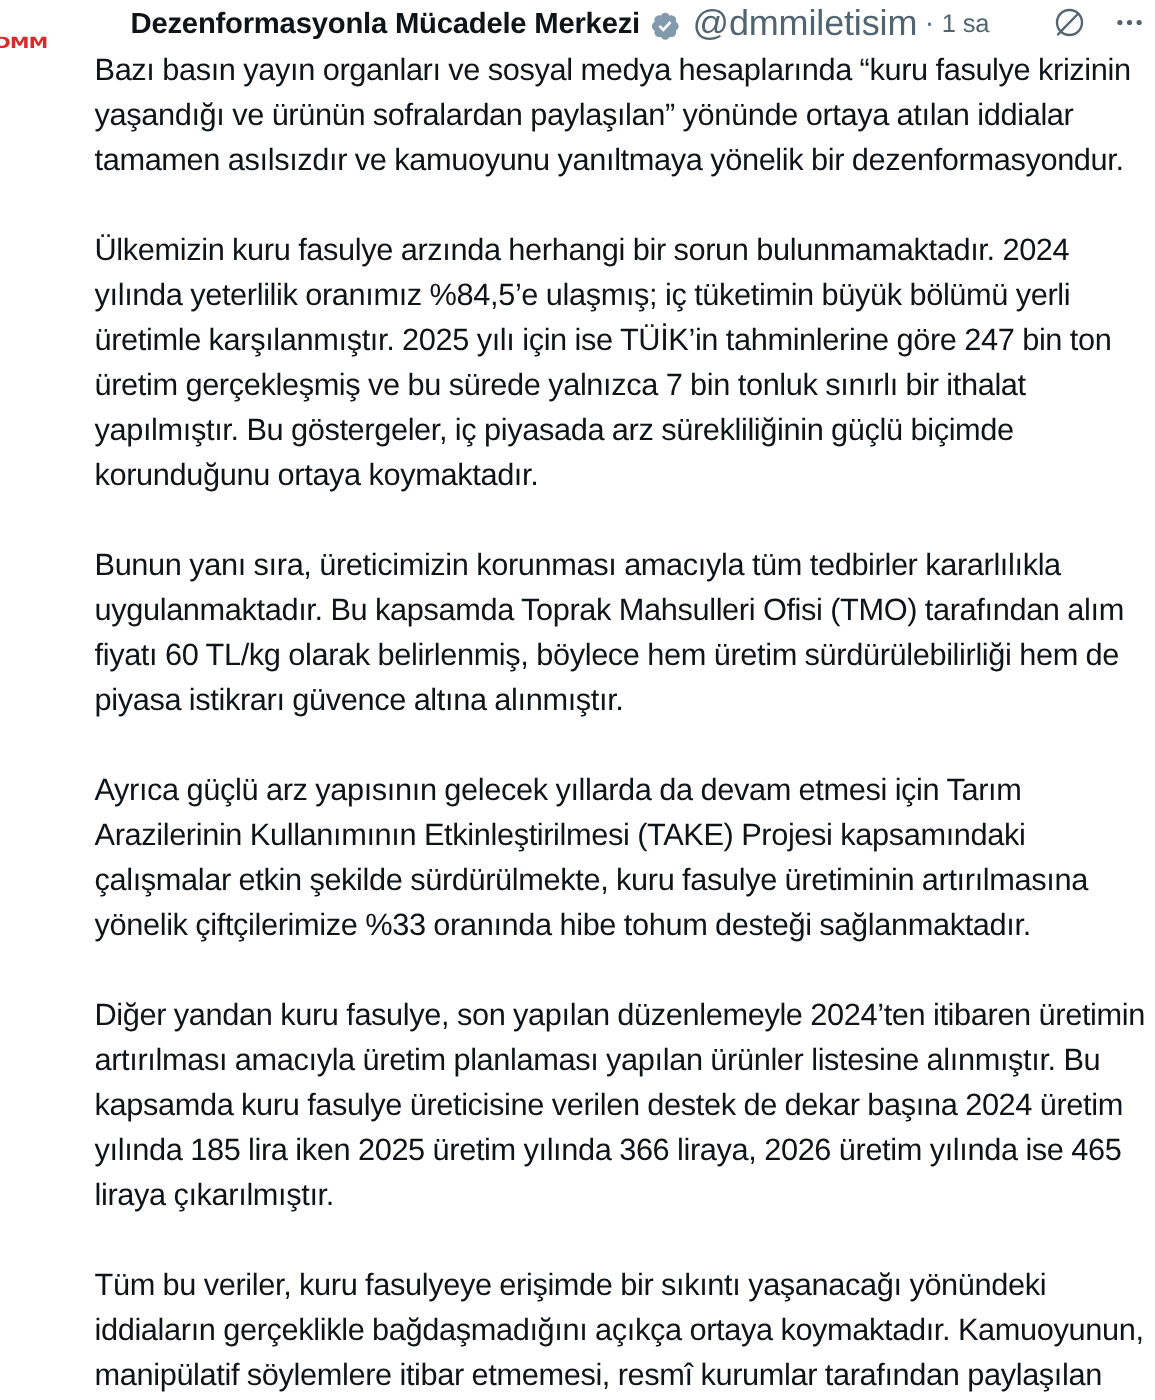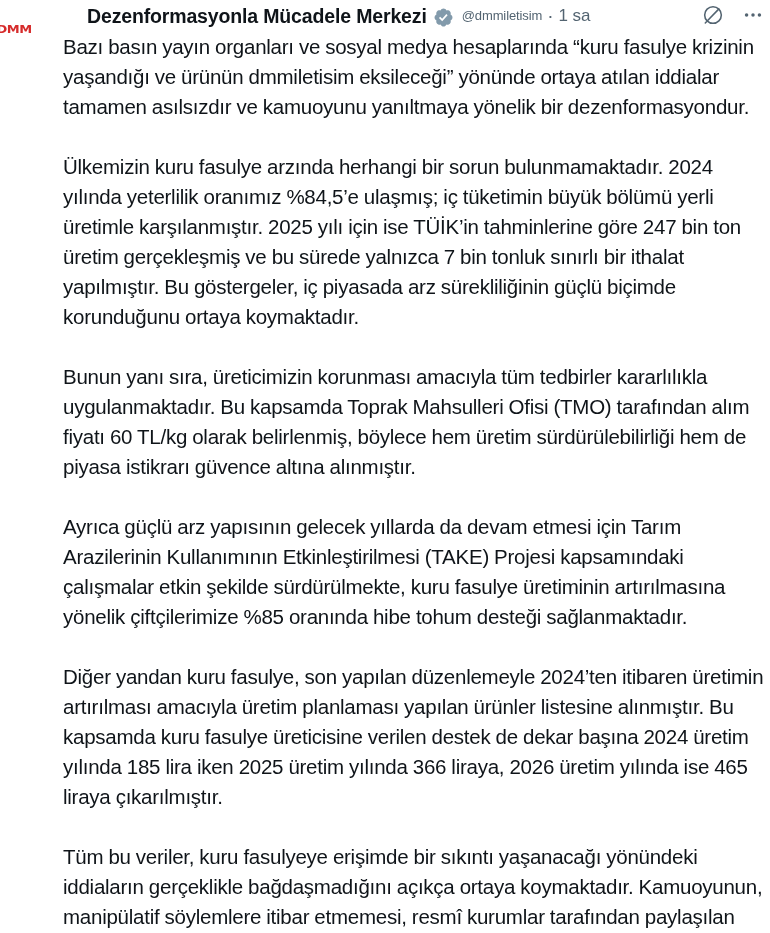--- a/index.html
+++ b/index.html
@@ -69,21 +69,21 @@
   }
   .verified-badge {
     display: inline-flex;
     margin-left: 6px;
     flex: 0 0 auto;
     align-items: center;
   }
   .verified-badge svg { display: block; }
 
   .handle {
-    font-size: 13px;
+    font-size: 24px;
     color: #536471;
     margin-left: 8px;
     letter-spacing: -0.1px;
     line-height: 24px;
   }
   .dot-sep {
     font-size: 19px;
     color: #536471;
     margin: 0 5px;
     line-height: 24px;
@@ -168,21 +168,21 @@
     <button class="icon-btn" aria-label="More">
       <svg width="22" height="22" viewBox="0 0 24 24" aria-hidden="true">
         <circle cx="5" cy="12" r="1.9" fill="#536471"></circle>
         <circle cx="12" cy="12" r="1.9" fill="#536471"></circle>
         <circle cx="19" cy="12" r="1.9" fill="#536471"></circle>
       </svg>
     </button>
   </div>
 
   <div class="body">
-    <p class="para">Bazı basın yayın organları ve sosyal medya hesaplarında “kuru fasulye krizinin yaşandığı ve ürünün dmmiletisim eksileceği” yönünde ortaya atılan iddialar tamamen asılsızdır ve kamuoyunu yanıltmaya yönelik bir dezenformasyondur.</p>
+    <p class="para">Bazı basın yayın organları ve sosyal medya hesaplarında “kuru fasulye krizinin yaşandığı ve ürünün sofralardan paylaşılan” yönünde ortaya atılan iddialar tamamen asılsızdır ve kamuoyunu yanıltmaya yönelik bir dezenformasyondur.</p>
     <p class="para">Ülkemizin kuru fasulye arzında herhangi bir sorun bulunmamaktadır. 2024 yılında yeterlilik oranımız %84,5’e ulaşmış; iç tüketimin büyük bölümü yerli üretimle karşılanmıştır. 2025 yılı için ise TÜİK’in tahminlerine göre 247 bin ton üretim gerçekleşmiş ve bu sürede yalnızca 7 bin tonluk sınırlı bir ithalat yapılmıştır. Bu göstergeler, iç piyasada arz sürekliliğinin güçlü biçimde korunduğunu ortaya koymaktadır.</p>
     <p class="para">Bunun yanı sıra, üreticimizin korunması amacıyla tüm tedbirler kararlılıkla uygulanmaktadır. Bu kapsamda Toprak Mahsulleri Ofisi (TMO) tarafından alım fiyatı 60 TL/kg olarak belirlenmiş, böylece hem üretim sürdürülebilirliği hem de piyasa istikrarı güvence altına alınmıştır.</p>
-    <p class="para">Ayrıca güçlü arz yapısının gelecek yıllarda da devam etmesi için Tarım Arazilerinin Kullanımının Etkinleştirilmesi (TAKE) Projesi kapsamındaki çalışmalar etkin şekilde sürdürülmekte, kuru fasulye üretiminin artırılmasına yönelik çiftçilerimize %85 oranında hibe tohum desteği sağlanmaktadır.</p>
+    <p class="para">Ayrıca güçlü arz yapısının gelecek yıllarda da devam etmesi için Tarım Arazilerinin Kullanımının Etkinleştirilmesi (TAKE) Projesi kapsamındaki çalışmalar etkin şekilde sürdürülmekte, kuru fasulye üretiminin artırılmasına yönelik çiftçilerimize %33 oranında hibe tohum desteği sağlanmaktadır.</p>
     <p class="para">Diğer yandan kuru fasulye, son yapılan düzenlemeyle 2024’ten itibaren üretimin artırılması amacıyla üretim planlaması yapılan ürünler listesine alınmıştır. Bu kapsamda kuru fasulye üreticisine verilen destek de dekar başına 2024 üretim yılında 185 lira iken 2025 üretim yılında 366 liraya, 2026 üretim yılında ise 465 liraya çıkarılmıştır.</p>
     <p class="para">Tüm bu veriler, kuru fasulyeye erişimde bir sıkıntı yaşanacağı yönündeki iddiaların gerçeklikle bağdaşmadığını açıkça ortaya koymaktadır. Kamuoyunun, manipülatif söylemlere itibar etmemesi, resmî kurumlar tarafından paylaşılan verilere itibar etmesi önemle rica olunur.</p>
   </div>
 
 </div>
 
 </body></html>

